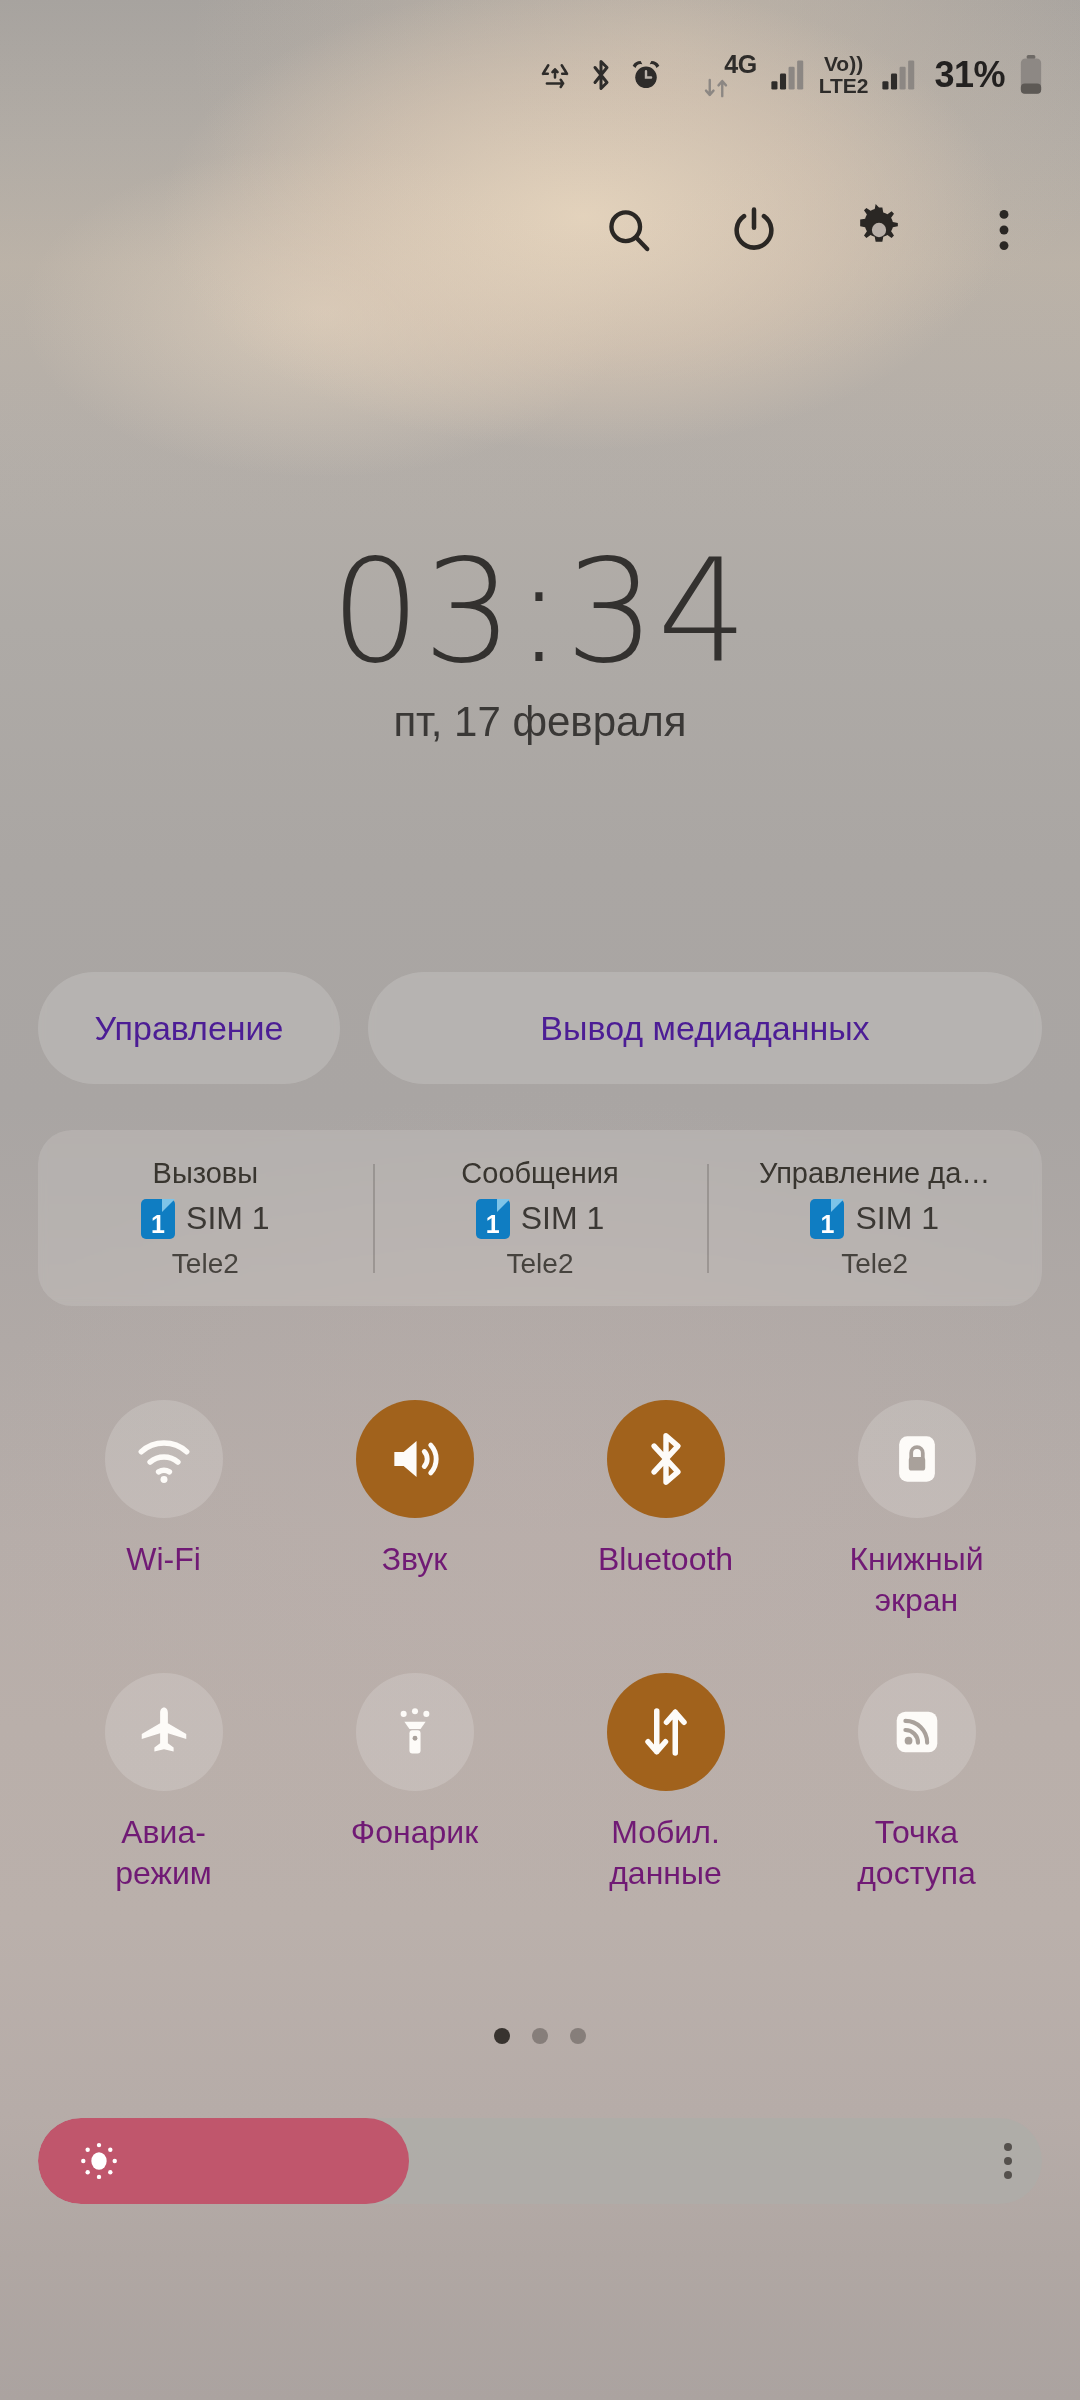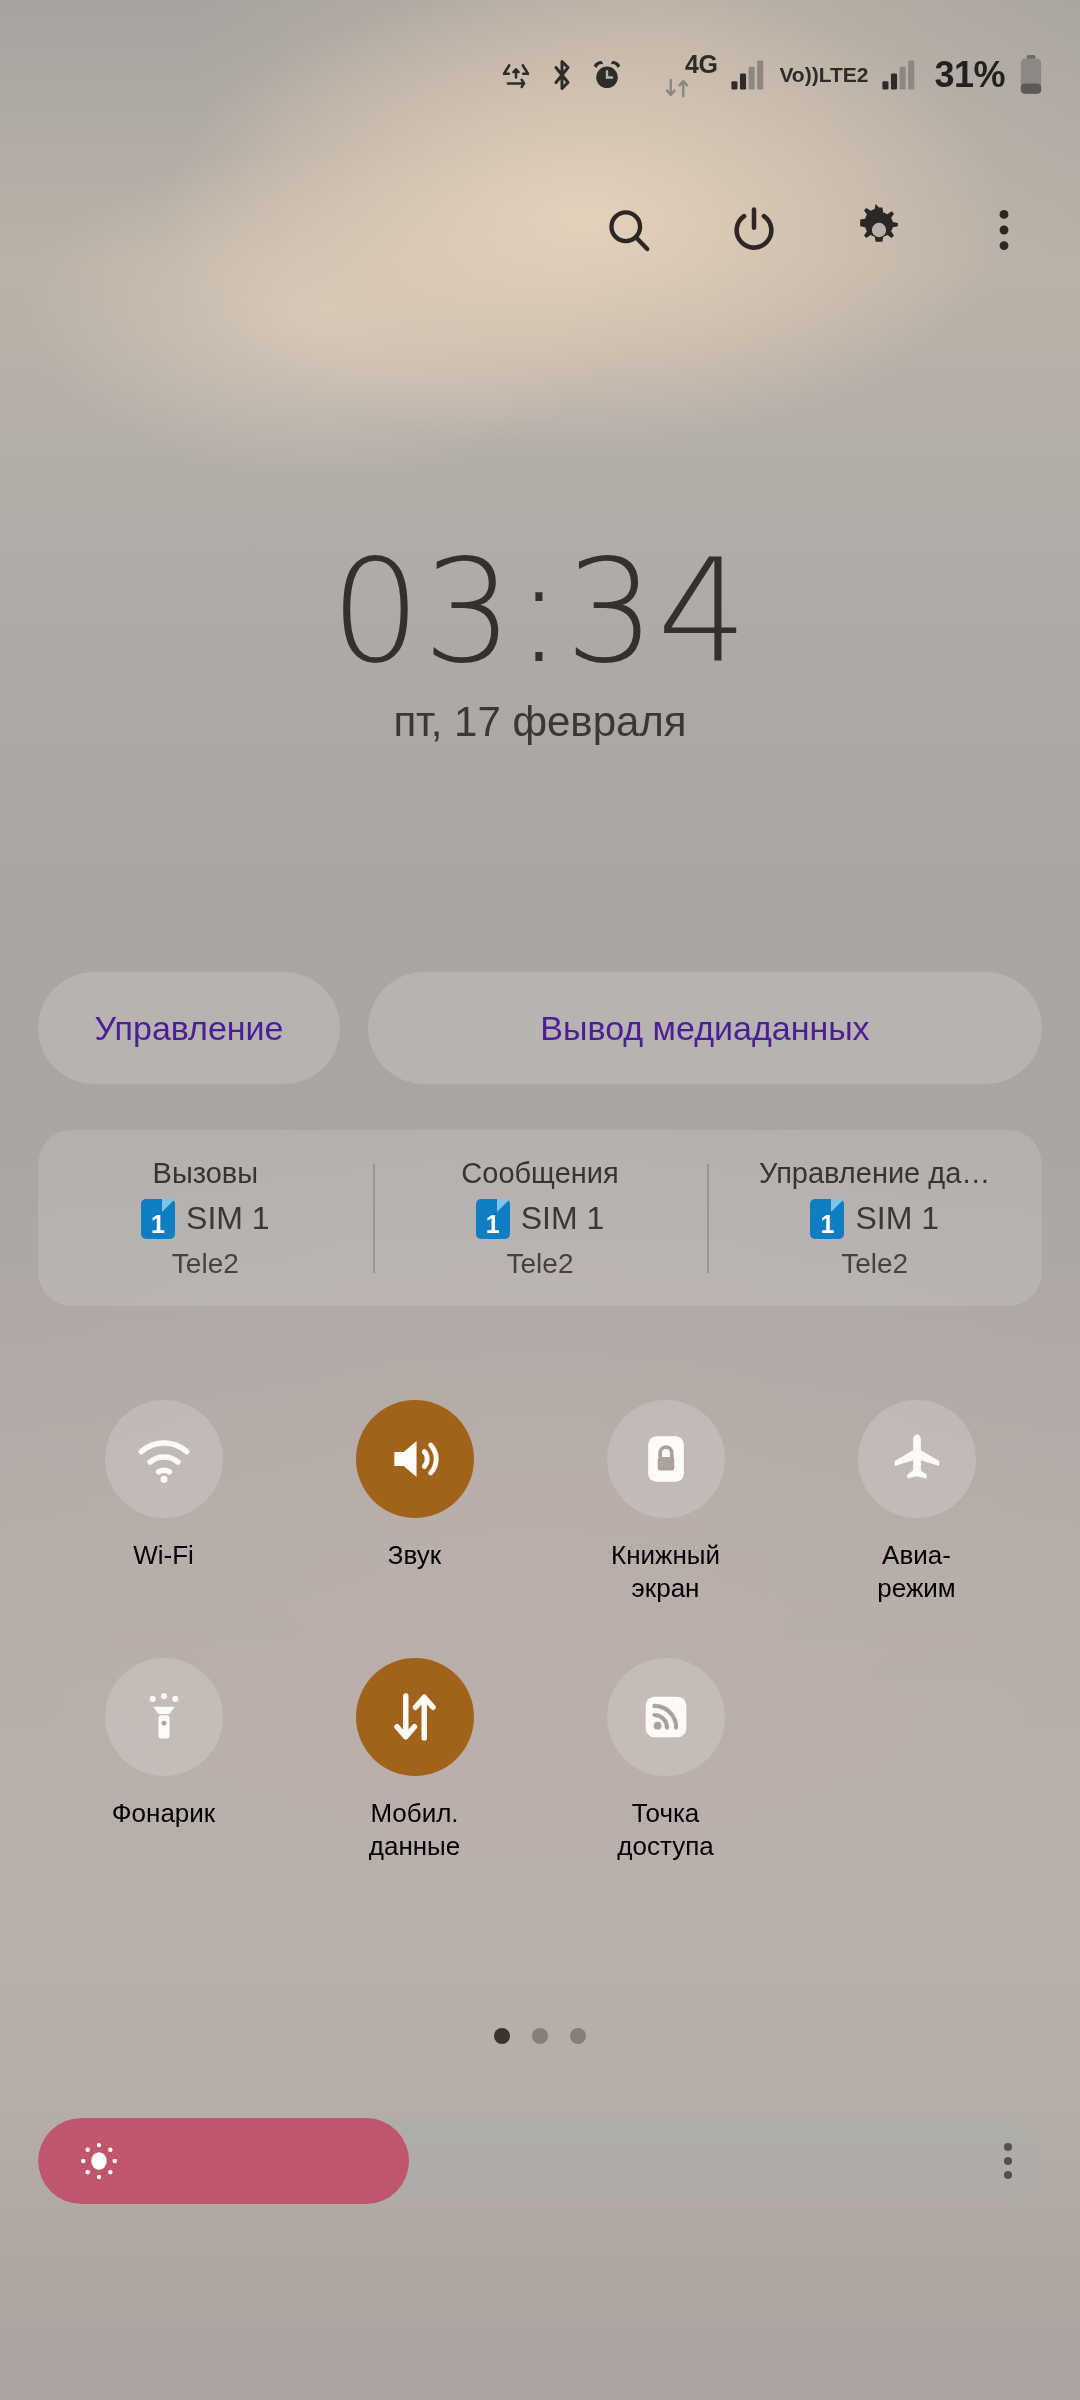--- a/index.html
+++ b/index.html
@@ -151,21 +151,21 @@
     cursor:pointer;
   }
   .tile-circle {
     width:118px; height:118px; border-radius:50%;
     display:flex; align-items:center; justify-content:center;
     background:rgba(255,255,255,0.17);
   }
   .tile-circle.on { background:#a1621c; }
   .tile-circle svg { display:block; }
   .tile-label {
-    margin-top:21px; font-size:26px; color:#000000;
+    margin-top:21px; font-size:32px; color:#701a75;
     text-align:center; line-height:1.28; max-width:190px;
   }
 
   
   #page-dots {
     position:absolute; top:2028px; left:0; right:0;
     display:flex; justify-content:center; gap:22px;
   }
   .dot { width:16px; height:16px; border-radius:50%; background:rgba(60,56,52,0.40); }
   .dot.active { background:#38332f; }
@@ -236,21 +236,21 @@
 
   <span class="sb-ico">
     <svg width="36" height="32" viewBox="0 0 26 22">
       <rect x="1" y="15.5" width="4.4" height="6" rx="1" fill="#2e2c2a"></rect>
       <rect x="7.2" y="10" width="4.4" height="11.5" rx="1" fill="#2e2c2a"></rect>
       <rect x="13.4" y="5" width="4.4" height="16.5" rx="1" fill="#8c8783"></rect>
       <rect x="19.6" y="0.5" width="4.4" height="21" rx="1" fill="#8c8783"></rect>
     </svg>
   </span>
 
-  <span class="sb-ico" style="line-height:1.04;">
+  <span class="sb-ico" style="flex-direction:column;line-height:1.04;">
     <span style="font-size:21px;font-weight:700;color:#2e2c2a;">Vo))</span>
     <span style="font-size:21px;font-weight:700;color:#2e2c2a;">LTE2</span>
   </span>
 
   <span class="sb-ico">
     <svg width="36" height="32" viewBox="0 0 26 22">
       <rect x="1" y="15.5" width="4.4" height="6" rx="1" fill="#2e2c2a"></rect>
       <rect x="7.2" y="10" width="4.4" height="11.5" rx="1" fill="#2e2c2a"></rect>
       <rect x="13.4" y="5" width="4.4" height="16.5" rx="1" fill="#8c8783"></rect>
       <rect x="19.6" y="0.5" width="4.4" height="21" rx="1" fill="#8c8783"></rect>
@@ -374,20 +374,30 @@
         <svg width="62" height="62" viewBox="0 0 24 24" fill="none">
           <path d="M4 9.3 h3.6 L12.6 5 v14 L7.6 14.7 H4 Z" fill="#fdfbf8"></path>
           <path d="M15.6 9.1 a4.3 4.3 0 0 1 0 5.8" stroke="#fdfbf8" stroke-width="1.9" stroke-linecap="round"></path>
           <path d="M18.1 6.6 a8 8 0 0 1 0 10.8" stroke="#fdfbf8" stroke-width="1.9" stroke-linecap="round"></path>
         </svg>
       </span>
     </div>
     <div class="tile-label">Звук</div>
   </div>
 
+  <div class="tile">
+    <div class="tile-circle on" style="background: rgb(161, 98, 28);">
+      <span>
+        <svg width="58" height="62" viewBox="0 0 16 24" fill="none" stroke="#fdfbf8" stroke-width="2.1" stroke-linejoin="round" stroke-linecap="round">
+          <path d="M3.4 7 L12.6 17 L8 21 V3 L12.6 7 L3.4 17"></path>
+        </svg>
+      </span>
+    </div>
+    <div class="tile-label">Bluetooth</div>
+  </div>
 
   <div class="tile">
     <div class="tile-circle">
       <span>
         <svg width="58" height="58" viewBox="0 0 24 24">
           <rect x="4.6" y="2.6" width="14.8" height="18.8" rx="3.4" fill="#fdfbf8"></rect>
           <path d="M9.6 11.4 v-1.9 a2.4 2.4 0 0 1 4.8 0 v1.9" fill="none" stroke="#a9a19b" stroke-width="1.55" stroke-linecap="round"></path>
           <rect x="8.6" y="11.2" width="6.8" height="5.6" rx="1.2" fill="#a9a19b"></rect>
         </svg>
       </span>

